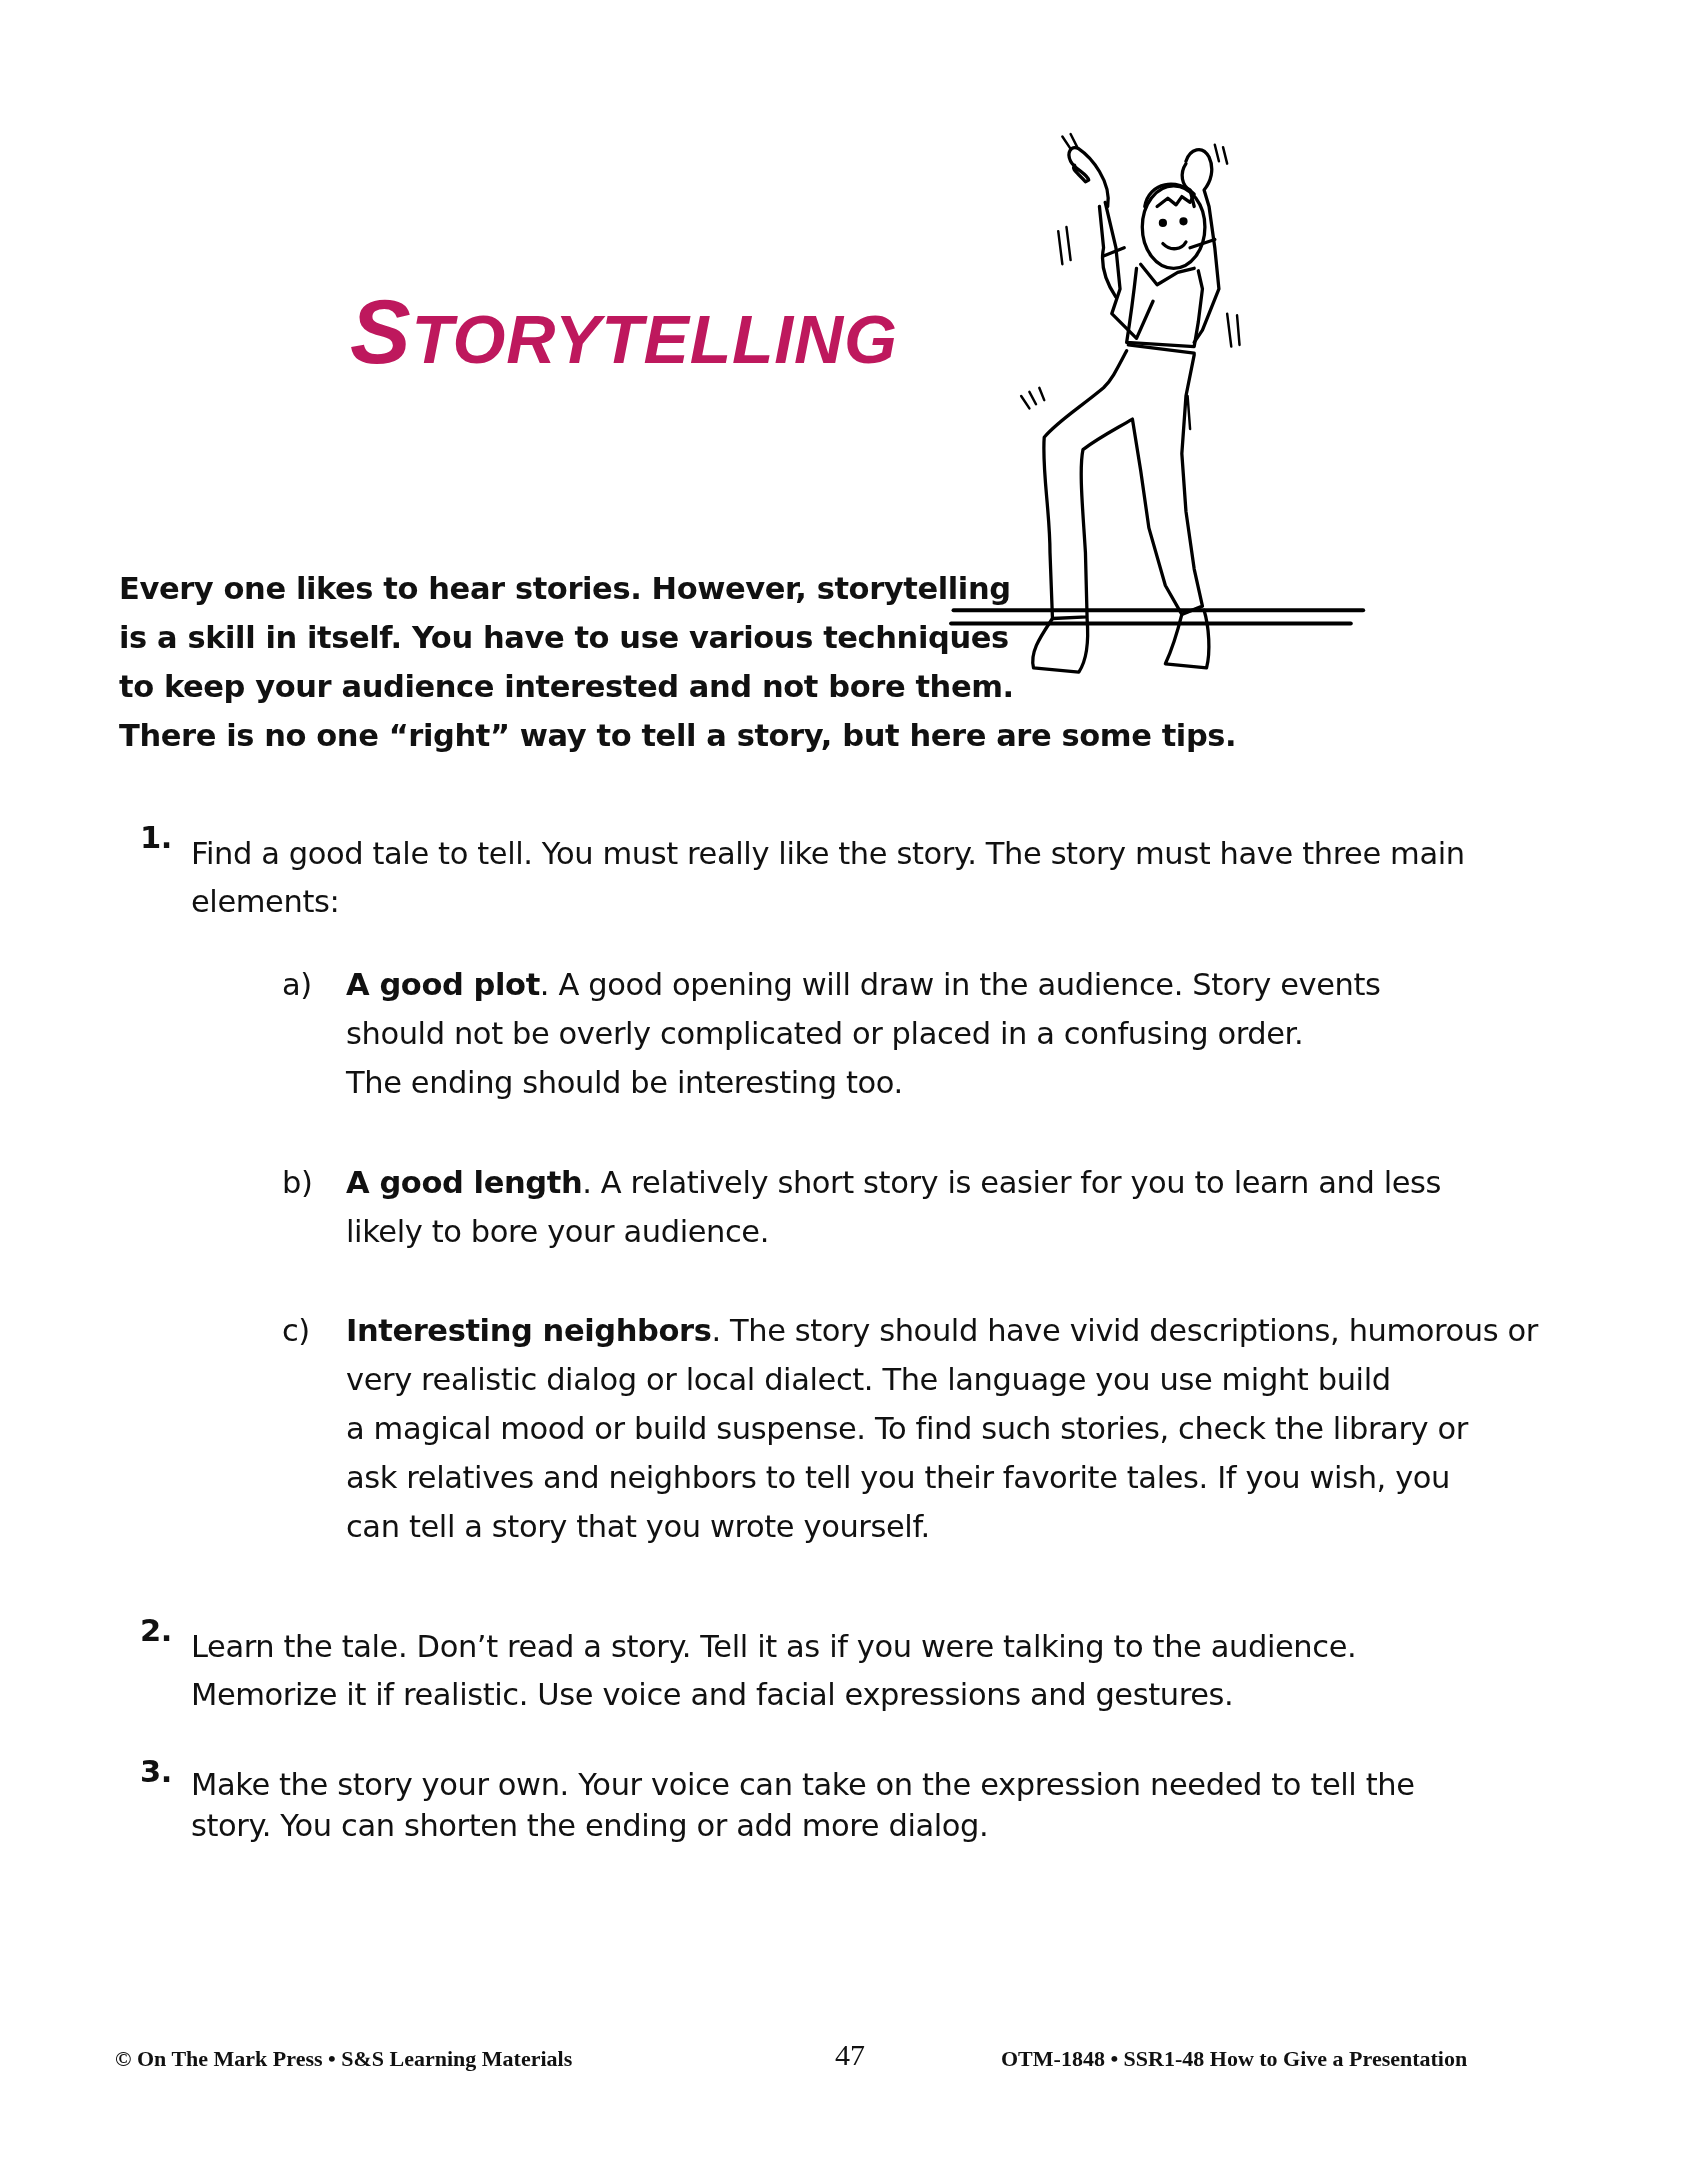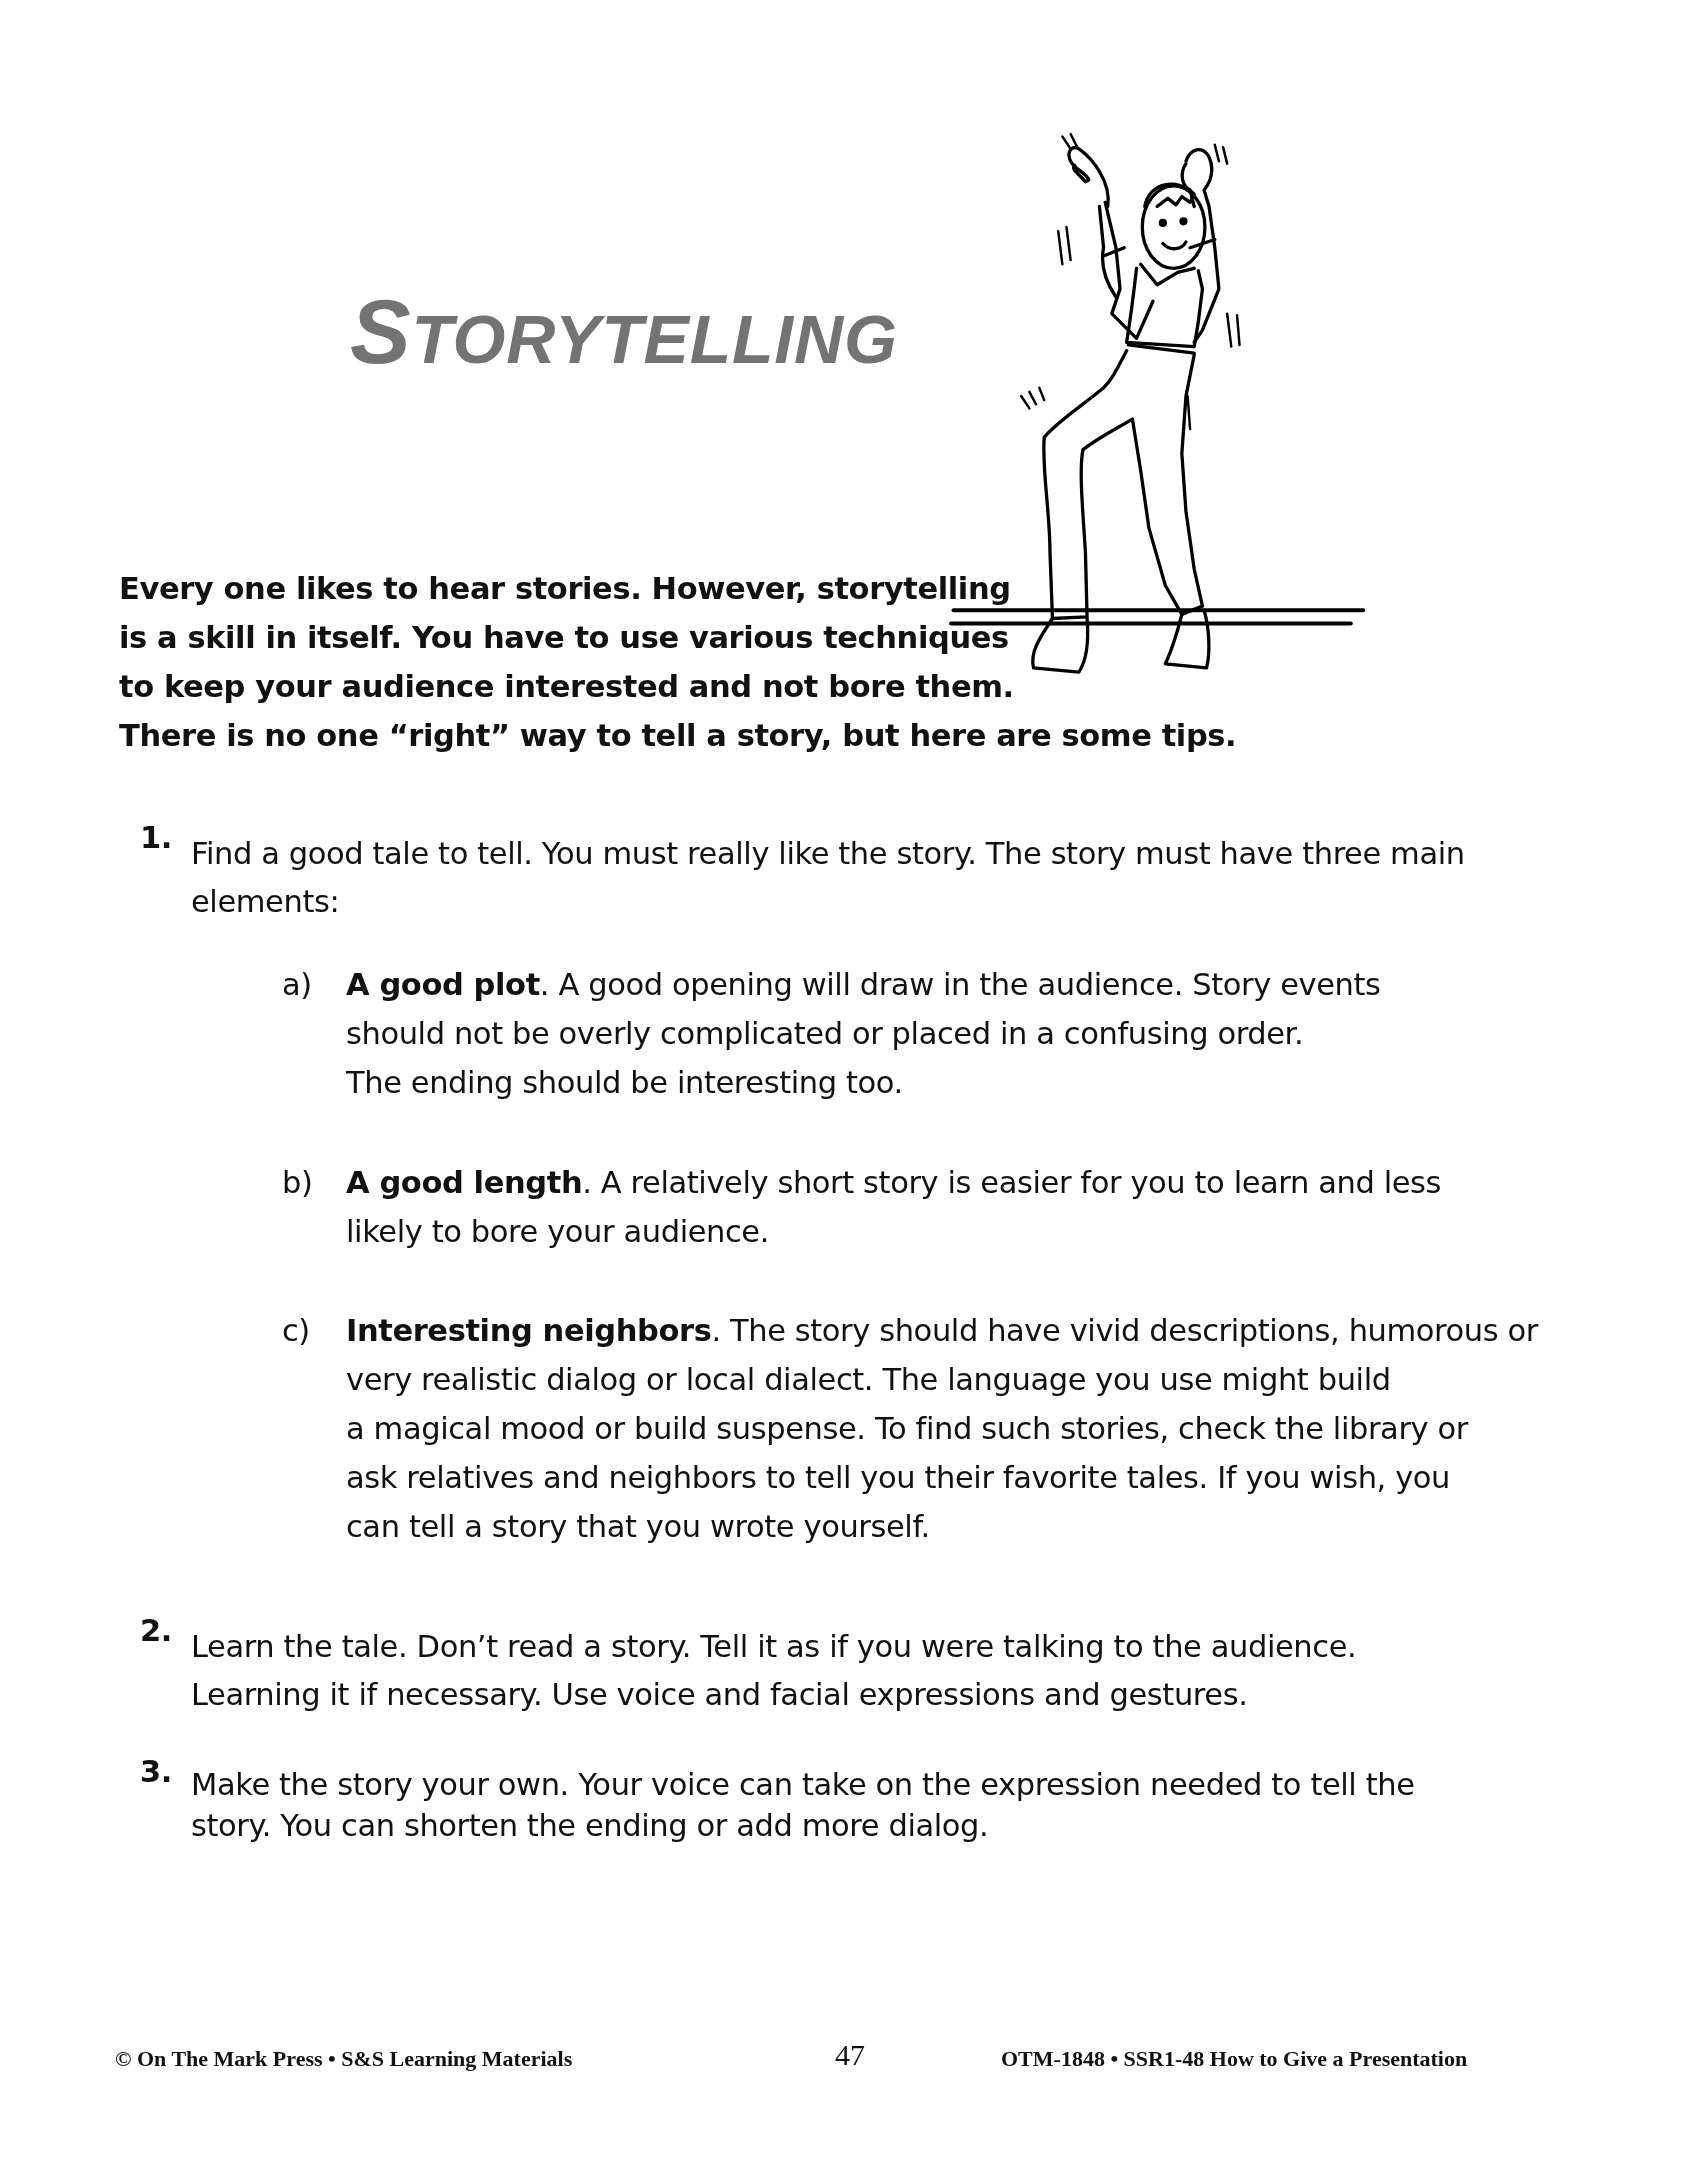--- a/index.html
+++ b/index.html
@@ -1,19 +1,19 @@
 <!DOCTYPE html>
 <html style="font-size:13px"><head>
 <meta charset="utf-8">
 <style>
   html, body { margin: 0; padding: 0; background: #ffffff; }
   body { width: 1687px; height: 2183px; position: relative; overflow: hidden; font-family: "DejaVu Sans", sans-serif; color: #111; }
   .page { position: absolute; left: 0; top: 0; width: 1687px; height: 2183px; }
 
-  .title { position: absolute; left: 350px; top: 280px; font-family: "Liberation Sans", sans-serif; font-weight: bold; font-style: italic; font-size: 68px; letter-spacing: 0.8px; color: #737373; white-space: nowrap; }
+  .title { position: absolute; left: 350px; top: 280px; font-family: "Liberation Sans", sans-serif; font-weight: bold; font-style: italic; font-size: 68px; letter-spacing: 0.8px; color: #be185d; white-space: nowrap; }
   .title .big { font-size: 91px; }
 
   .illustration { position: absolute; left: 947px; top: 124px; width: 618px; height: 577px; }
 
   .intro { position: absolute; left: 119px; top: 564px; font-size: 30.5px; line-height: 49px; letter-spacing: -0.4px; }
   .intro div { white-space: nowrap; font-weight: bold; }
 
   .item { position: absolute; font-size: 30.5px; line-height: 48px; letter-spacing: -0.4px; }
   .item .num { position: absolute; left: 0; top: 0; font-weight: bold; }
   .item .body { position: absolute; left: 51px; top: 16px; width: 1359px; }
@@ -112,21 +112,21 @@
       <div>a magical mood or build suspense. To find such stories, check the library or</div>
       <div>ask relatives and neighbors to tell you their favorite tales. If you wish, you</div>
       <div>can tell a story that you wrote yourself.</div>
     </div>
   </div>
 
   <div class="item" style="left:140px; top:1607px;">
     <span class="num">2.</span>
     <div class="body">
       <div>Learn the tale. Don’t read a story. Tell it as if you were talking to the audience.</div>
-      <div>Learning it if necessary. Use voice and facial expressions and gestures.</div>
+      <div>Memorize it if realistic. Use voice and facial expressions and gestures.</div>
     </div>
   </div>
 
   <div class="item" style="left:140px; top:1748px;">
     <span class="num">3.</span>
     <div class="body" style="line-height:41px;">
       <div>Make the story your own. Your voice can take on the expression needed to tell the</div>
       <div>story.  You can shorten the ending or add more dialog.</div>
     </div>
   </div>

